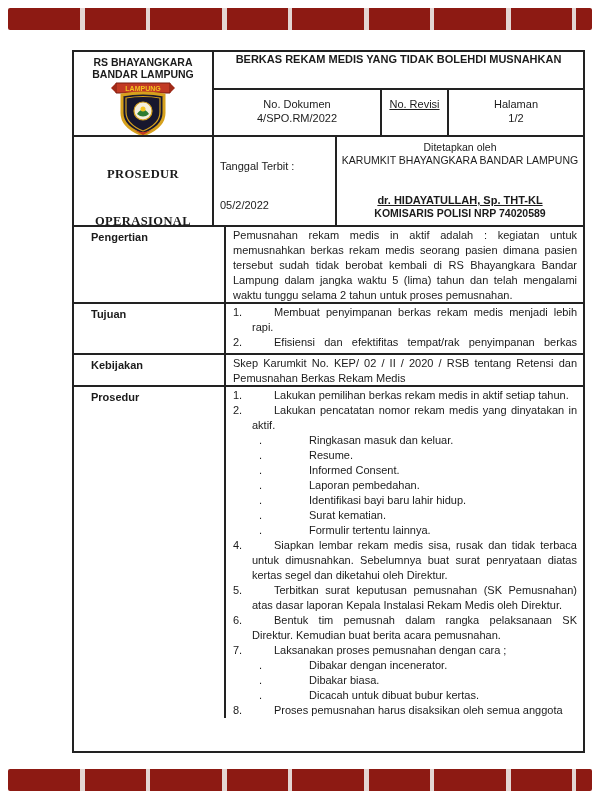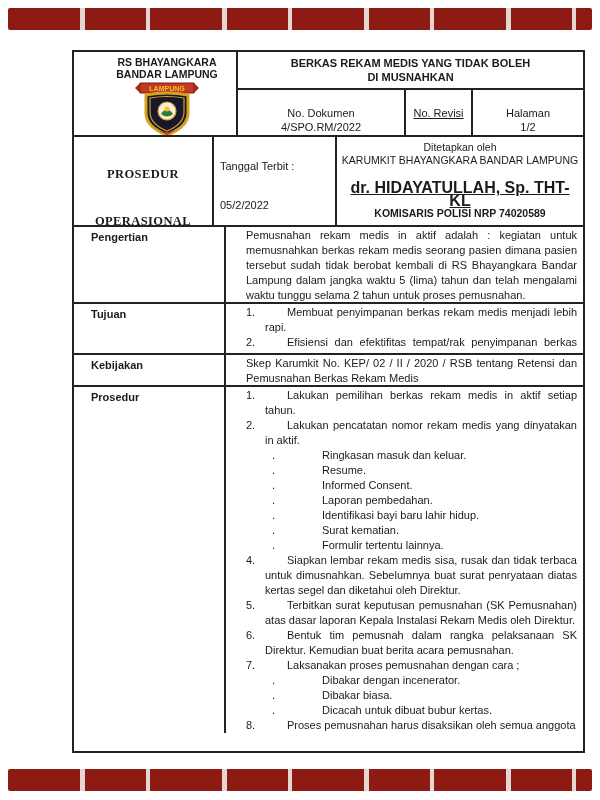--- a/index.html
+++ b/index.html
@@ -19,48 +19,48 @@
     border:2px solid #222;box-sizing:border-box;background:#fff;
     font-size:11px;line-height:15px;
   }
   .row{display:flex;box-sizing:border-box;border-bottom:2px solid #222;}
   .row.last{border-bottom:none;flex:1;}
   .cell{box-sizing:border-box;overflow:hidden;}
   .br{border-right:2px solid #222;}
 
   
   .r1{height:85px;}
-  .cell-logo{width:140px;display:flex;flex-direction:column;align-items:center;padding-top:4px;margin-left:24px;}
+  .cell-logo{width:140px;display:flex;flex-direction:column;align-items:center;padding-top:4px;}
   .org-name{font-weight:bold;font-size:10.5px;line-height:12px;text-align:center;}
   .logo-wrap{margin-top:1px;}
   .r1-right{flex:1;display:flex;flex-direction:column;}
-  .cell-title{height:38px;border-bottom:2px solid #222;display:flex;flex-direction:column;justify-content:center;text-align:center;font-weight:bold;line-height:14px;}
+  .cell-title{height:38px;border-bottom:2px solid #222;display:flex;flex-direction:row;justify-content:center;text-align:center;font-weight:bold;line-height:14px;}
   .docinfo{flex:1;display:flex;}
-  .docinfo .cell{padding-top:16px;text-align:center;line-height:14px;}
+  .docinfo .cell{padding-top:7px;text-align:center;line-height:14px;}
   .cell-docno{width:168px;}
   .cell-rev{width:67px;text-decoration:underline;}
   .cell-hal{flex:1;}
 
   
   .r2{height:90px;}
   .cell-spo{width:140px;display:flex;flex-direction:column;justify-content:center;align-items:center;
     font-family:"Liberation Serif", serif;font-weight:bold;font-size:12.5px;line-height:15px;letter-spacing:.4px;padding-bottom:14px;gap:32px;}
   .cell-tanggal{width:123px;padding:22px 6px;}
   .cell-tanggal .date{margin-top:24px;}
   .cell-sign{flex:1;display:flex;flex-direction:column;text-align:center;padding:4px 4px 5px 4px;font-size:10.5px;line-height:13px;}
   .sign-spacer{flex:1;}
-  .signer-name{font-weight:bold;text-decoration:underline;font-size:16px;}
+  .signer-name{font-weight:bold;text-decoration:underline;font-size:11px;}
   .signer-rank{font-weight:bold;font-size:10.5px;}
 
   
   .r-pengertian{height:77px;}
   .r-tujuan{height:51px;}
   .r-kebijakan{height:32px;}
   .cell-label{width:140px;font-weight:bold;padding:3px 5px;margin-left:12px;}
-  .cell-content{flex:1;padding:1px 6px 0 20px;text-align:justify;}
+  .cell-content{flex:1;padding:1px 6px 0 7px;text-align:justify;}
   .plain-text{margin:0;}
 
   .pitem{padding-left:19px;text-align:justify;}
   .pnum{display:inline-block;width:41px;margin-left:-19px;}
   .psub{padding-left:76px;}
   .pmark{display:inline-block;width:50px;margin-left:-50px;}
 </style>
 </head>
 <body>
 

